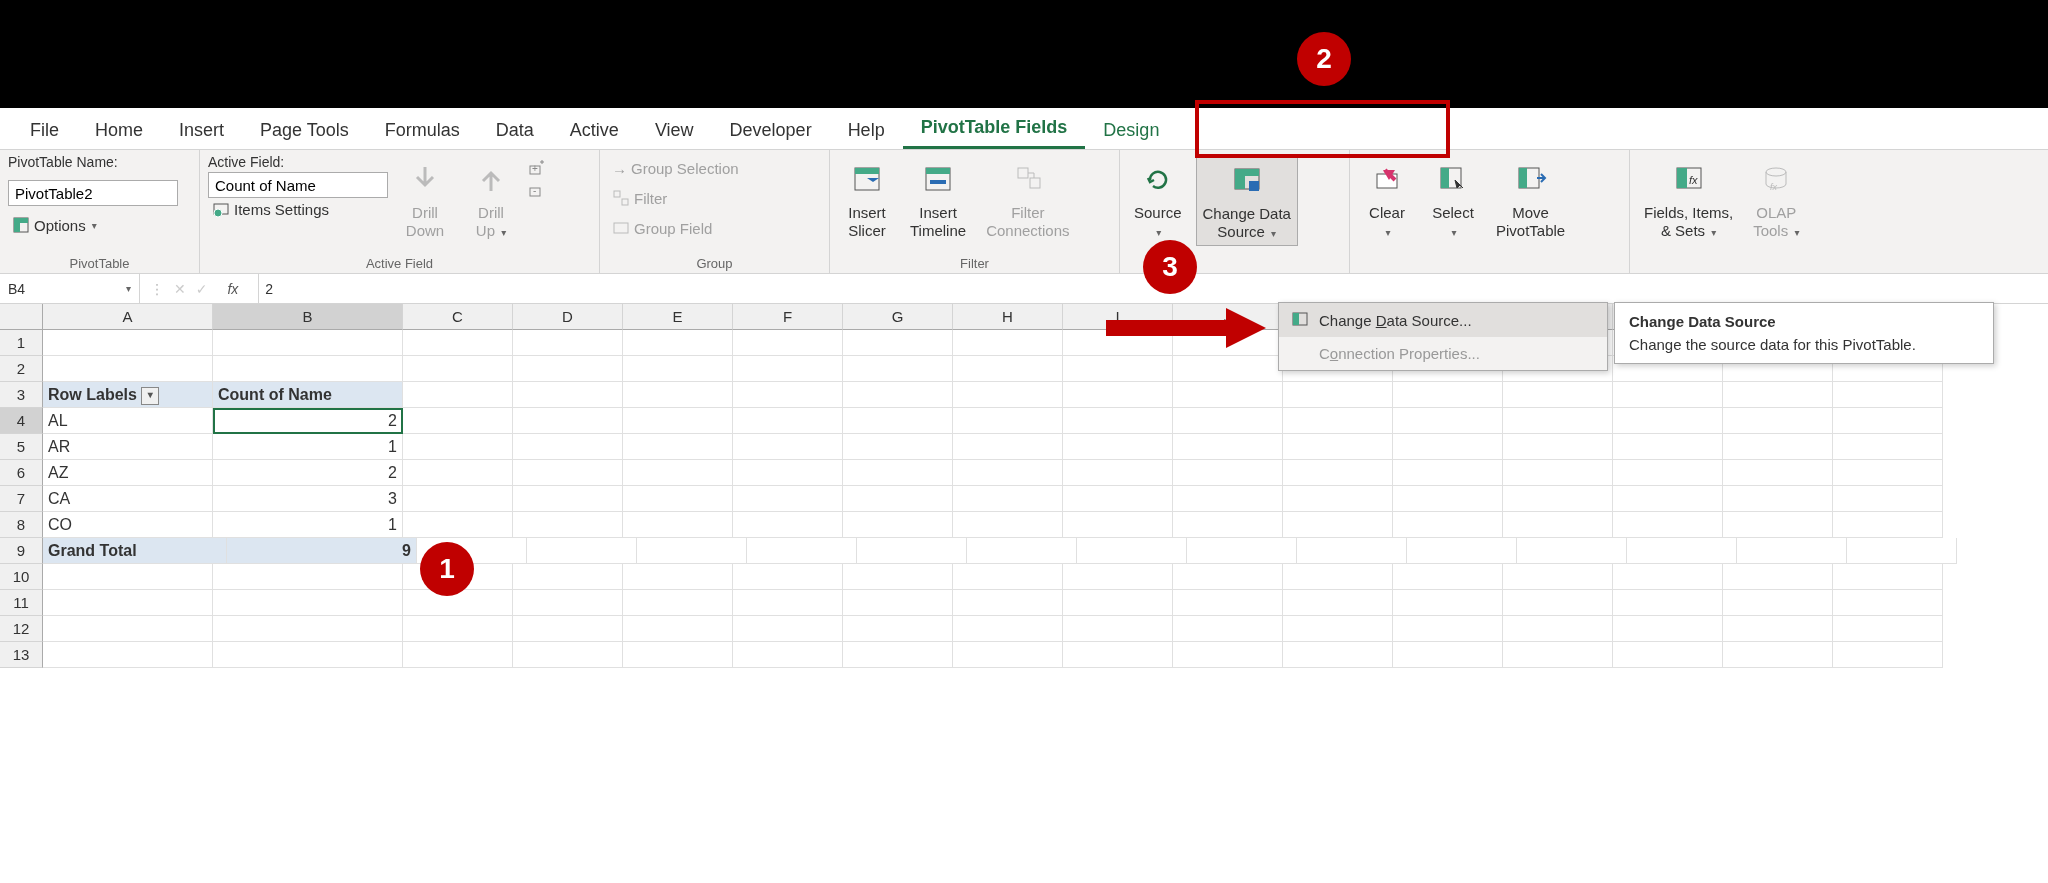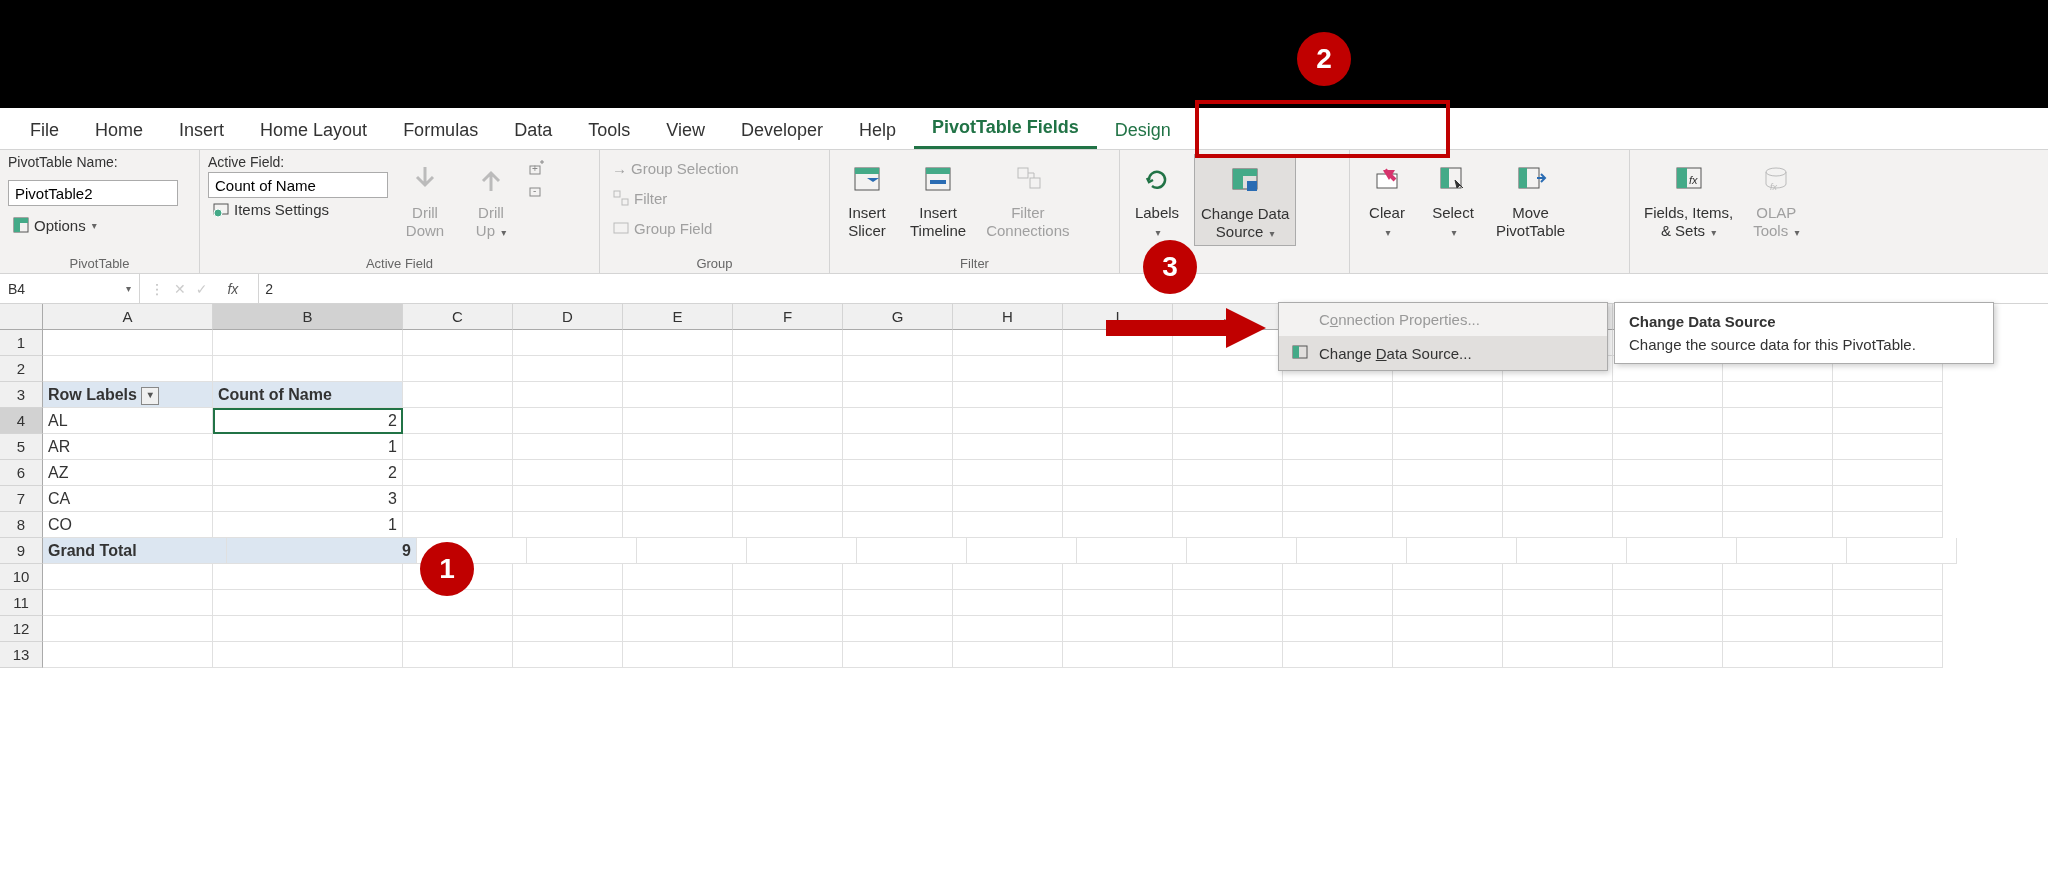--- a/index.html
+++ b/index.html
@@ -63,24 +63,24 @@
 <body>
 
 <div class="blackbar">
   <div class="marker" style="left:1297px; top:32px;">2</div>
 </div>
 
 <div class="tabs">
   <div class="tab">File</div>
   <div class="tab">Home</div>
   <div class="tab">Insert</div>
-  <div class="tab">Home Layout</div>
+  <div class="tab">Page Tools</div>
   <div class="tab">Formulas</div>
   <div class="tab">Data</div>
-  <div class="tab">Tools</div>
+  <div class="tab">Active</div>
   <div class="tab">View</div>
   <div class="tab">Developer</div>
   <div class="tab">Help</div>
   <div class="tab contextual active">PivotTable Fields</div>
   <div class="tab contextual">Design</div>
 
   <div class="red-rect" style="left:1195px; top:100px; width:255px; height:58px;"></div>
 </div>
 
 <div class="ribbon">
@@ -212,21 +212,21 @@
 
   <div class="rgroup" style="width:230px; border-right:1px solid #d4d4d4;">
     <div class="rgroup-body">
       <div class="bigbtn" style="position:relative;">
         <div class="icn">
             <svg class="icon">
               <path d="M8 16 a8 8 0 1 1 3 6" stroke="#217346" stroke-width="2.5" fill="none"></path>
               <path d="M6 14 l2 4 l4 -2" stroke="#217346" stroke-width="2.5" fill="none"></path>
             </svg>
           </div>
-        <div><span>Labels</span><br><span class="chev">▾</span></div>
+        <div><span>Source</span><br><span class="chev">▾</span></div>
       </div>
       <div class="bigbtn selstate">
         <div class="icn">
             <svg class="icon">
               <rect x="4" y="4" width="24" height="20" stroke="#555" fill="none"></rect>
               <rect x="4" y="4" width="10" height="20" fill="#4a8"></rect>
               <rect x="4" y="4" width="24" height="7" fill="#4a8"></rect>
               <rect x="18" y="16" width="10" height="10" fill="#2a6cb3"></rect>
             </svg>
           </div>
@@ -305,30 +305,30 @@
 </div>
 
 <div class="marker" style="left:1143px; top:240px;">3</div>
 
 <svg class="red-arrow" style="left:1106px; top:308px;" width="160" height="40">
   <rect x="0" y="12" width="120" height="16" fill="#c00000"></rect>
   <path d="M120 0 L160 20 L120 40 Z" fill="#c00000"></path>
 </svg>
 
 <div class="dropdown-menu" style="left:1278px; top:302px; width:330px;">
-  <div class="ddi disabled">
-    <span style="width:18px;"></span>
-    <span>C<span class="u">o</span>nnection Properties...</span>
-  </div>
   <div class="ddi hover">
     <svg class="icon-sm">
         <rect x="2" y="2" width="14" height="12" stroke="#555" fill="none"></rect>
         <rect x="2" y="2" width="6" height="12" fill="#4a8"></rect>
       </svg>
     <span>Change <span class="u">D</span>ata Source...</span>
+  </div>
+  <div class="ddi disabled">
+    <span style="width:18px;"></span>
+    <span>C<span class="u">o</span>nnection Properties...</span>
   </div>
 </div>
 
 <div class="tooltip" style="left:1614px; top:302px;">
   <div class="tt-title">Change Data Source</div>
   <div>Change the source data for this PivotTable.</div>
 </div>
 
 <div class="formula-row">
   <div class="namebox">

